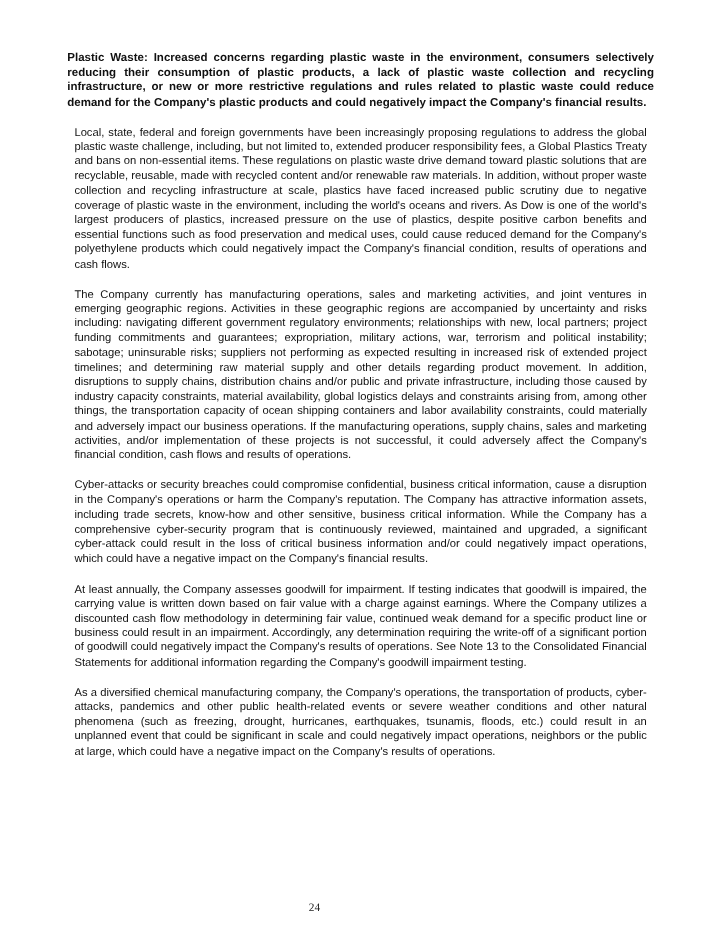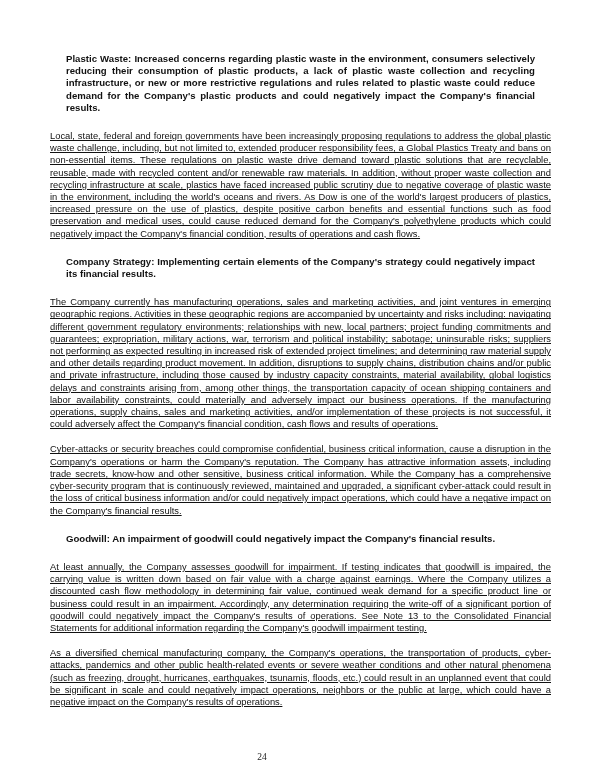--- a/index.html
+++ b/index.html
@@ -23,28 +23,27 @@
     }
     .section {
       margin: 0 0 13px 0;
     }
     .heading {
       font-weight: bold;
       font-size: 9.6px;
       line-height: 12.2px;
       text-align: justify;
       letter-spacing: 0.02px;
-      margin: 16px;
+      margin: 6px;
     }
     .body-text {
       font-size: 9.35px;
       line-height: 12.2px;
       text-align: justify;
-      margin: 0;
-      text-decoration: underline;
+      margin: 12px;
     }
     .section-title {
       font-weight: bold;
       font-size: 9.4px;
       line-height: 12.2px;
       color: #2b4f7e;
       margin: 0;
       letter-spacing: 0.1px;
     }
     .page-number {
@@ -62,30 +61,28 @@
 <body>
 
 <div class="page">
 
   <div class="section">
     <p class="heading">Plastic Waste: Increased concerns regarding plastic waste in the environment, consumers selectively reducing their consumption of plastic products, a lack of plastic waste collection and recycling infrastructure, or new or more restrictive regulations and rules related to plastic waste could reduce demand for the Company's plastic products and could negatively impact the Company's financial results.</p>
     <p class="body-text">Local, state, federal and foreign governments have been increasingly proposing regulations to address the global plastic waste challenge, including, but not limited to, extended producer responsibility fees, a Global Plastics Treaty and bans on non-essential items. These regulations on plastic waste drive demand toward plastic solutions that are recyclable, reusable, made with recycled content and/or renewable raw materials. In addition, without proper waste collection and recycling infrastructure at scale, plastics have faced increased public scrutiny due to negative coverage of plastic waste in the environment, including the world's oceans and rivers. As Dow is one of the world's largest producers of plastics, increased pressure on the use of plastics, despite positive carbon benefits and essential functions such as food preservation and medical uses, could cause reduced demand for the Company's polyethylene products which could negatively impact the Company's financial condition, results of operations and cash flows.</p>
   </div>
 
   <div class="section">
-    <p class="heading">Company Strategy: Implementing certain elements of the Company's strategy could negatively impact its financial results.</p>
     <p class="body-text">The Company currently has manufacturing operations, sales and marketing activities, and joint ventures in emerging geographic regions. Activities in these geographic regions are accompanied by uncertainty and risks including: navigating different government regulatory environments; relationships with new, local partners; project funding commitments and guarantees; expropriation, military actions, war, terrorism and political instability; sabotage; uninsurable risks; suppliers not performing as expected resulting in increased risk of extended project timelines; and determining raw material supply and other details regarding product movement. In addition, disruptions to supply chains, distribution chains and/or public and private infrastructure, including those caused by industry capacity constraints, material availability, global logistics delays and constraints arising from, among other things, the transportation capacity of ocean shipping containers and labor availability constraints, could materially and adversely impact our business operations.  If the manufacturing operations, supply chains, sales and marketing activities, and/or implementation of these projects is not successful, it could adversely affect the Company's financial condition, cash flows and results of operations.</p>
   </div>
 
   <div class="section">
     <p class="body-text">Cyber-attacks or security breaches could compromise confidential, business critical information, cause a disruption in the Company's operations or harm the Company's reputation. The Company has attractive information assets, including trade secrets, know-how and other sensitive, business critical information. While the Company has a comprehensive cyber-security program that is continuously reviewed, maintained and upgraded, a significant cyber-attack could result in the loss of critical business information and/or could negatively impact operations, which could have a negative impact on the Company's financial results.</p>
   </div>
 
   <div class="section">
-    <p class="heading">Goodwill: An impairment of goodwill could negatively impact the Company's financial results.</p>
     <p class="body-text">At least annually, the Company assesses goodwill for impairment. If testing indicates that goodwill is impaired, the carrying value is written down based on fair value with a charge against earnings. Where the Company utilizes a discounted cash flow methodology in determining fair value, continued weak demand for a specific product line or business could result in an impairment. Accordingly, any determination requiring the write-off of a significant portion of goodwill could negatively impact the Company's results of operations. See Note 13 to the Consolidated Financial Statements for additional information regarding the Company's goodwill impairment testing.</p>
   </div>
 
   <div class="section">
     <p class="body-text">As a diversified chemical manufacturing company, the Company's operations, the transportation of products, cyber-attacks, pandemics and other public health-related events or severe weather conditions and other natural phenomena (such as freezing, drought, hurricanes, earthquakes, tsunamis, floods, etc.) could result in an unplanned event that could be significant in scale and could negatively impact operations, neighbors or the public at large, which could have a negative impact on the Company's results of operations.</p>
   </div>
 
 </div>
 
 <div class="page-number">24</div>

